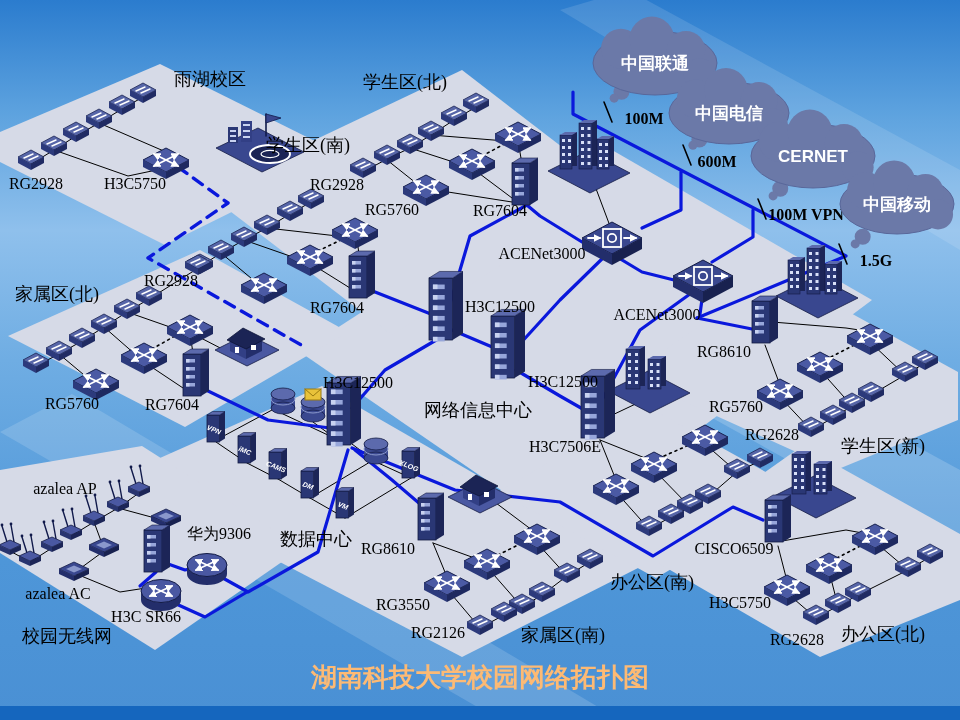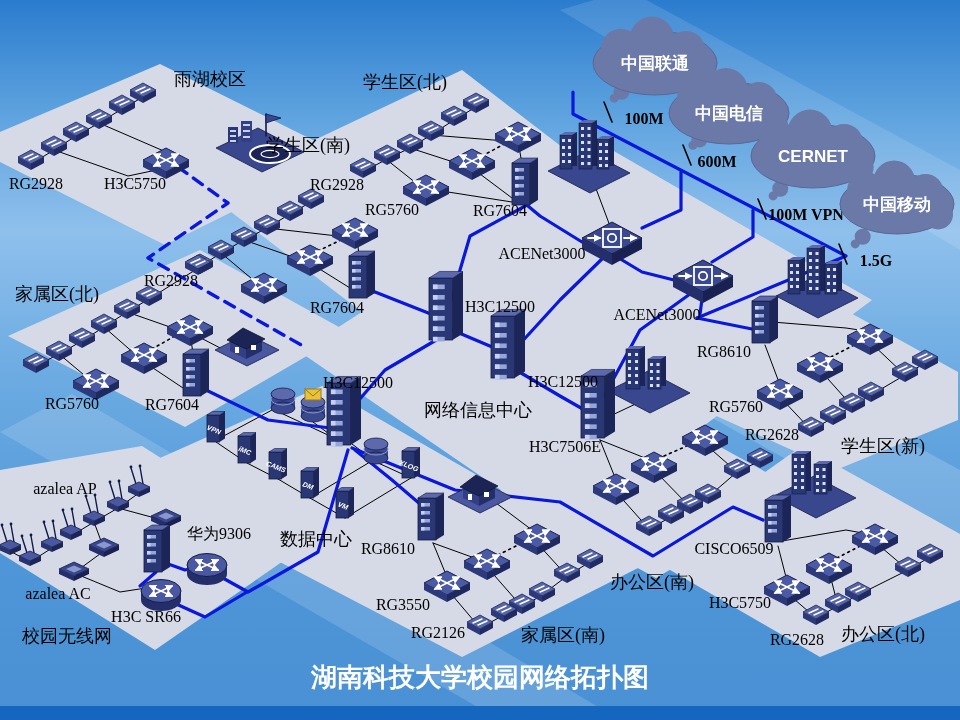--- a/index.html
+++ b/index.html
@@ -1,19 +1,19 @@
 <!DOCTYPE html>
 <html><head>
 <meta charset="utf-8">
 <style>
   html,body{margin:0;padding:0;background:#222;}
   .stage{position:relative;width:960px;height:720px;overflow:hidden;font-family:"Liberation Serif",serif;}
   .stage svg{position:absolute;left:0;top:0;}
   .title-bar{position:absolute;left:0;top:660px;width:100%;text-align:center;
-    font-family:"Liberation Serif","DejaVu Serif",serif;font-weight:bold;font-size:26px;color:#ffffff;}
+    font-family:"Liberation Serif","DejaVu Serif",serif;font-weight:bold;font-size:26px;color:#fdba74;}
 </style>
 </head>
 <body>
 
 <div class="stage">
   <svg id="cv" width="960" height="720" viewBox="0 0 960 720">
       <defs>
         <linearGradient id="bg" x1="0" y1="0" x2="0" y2="1">
           <stop offset="0%" stop-color="#2B7CCE"></stop>
           <stop offset="16%" stop-color="#5EA3DF"></stop>

